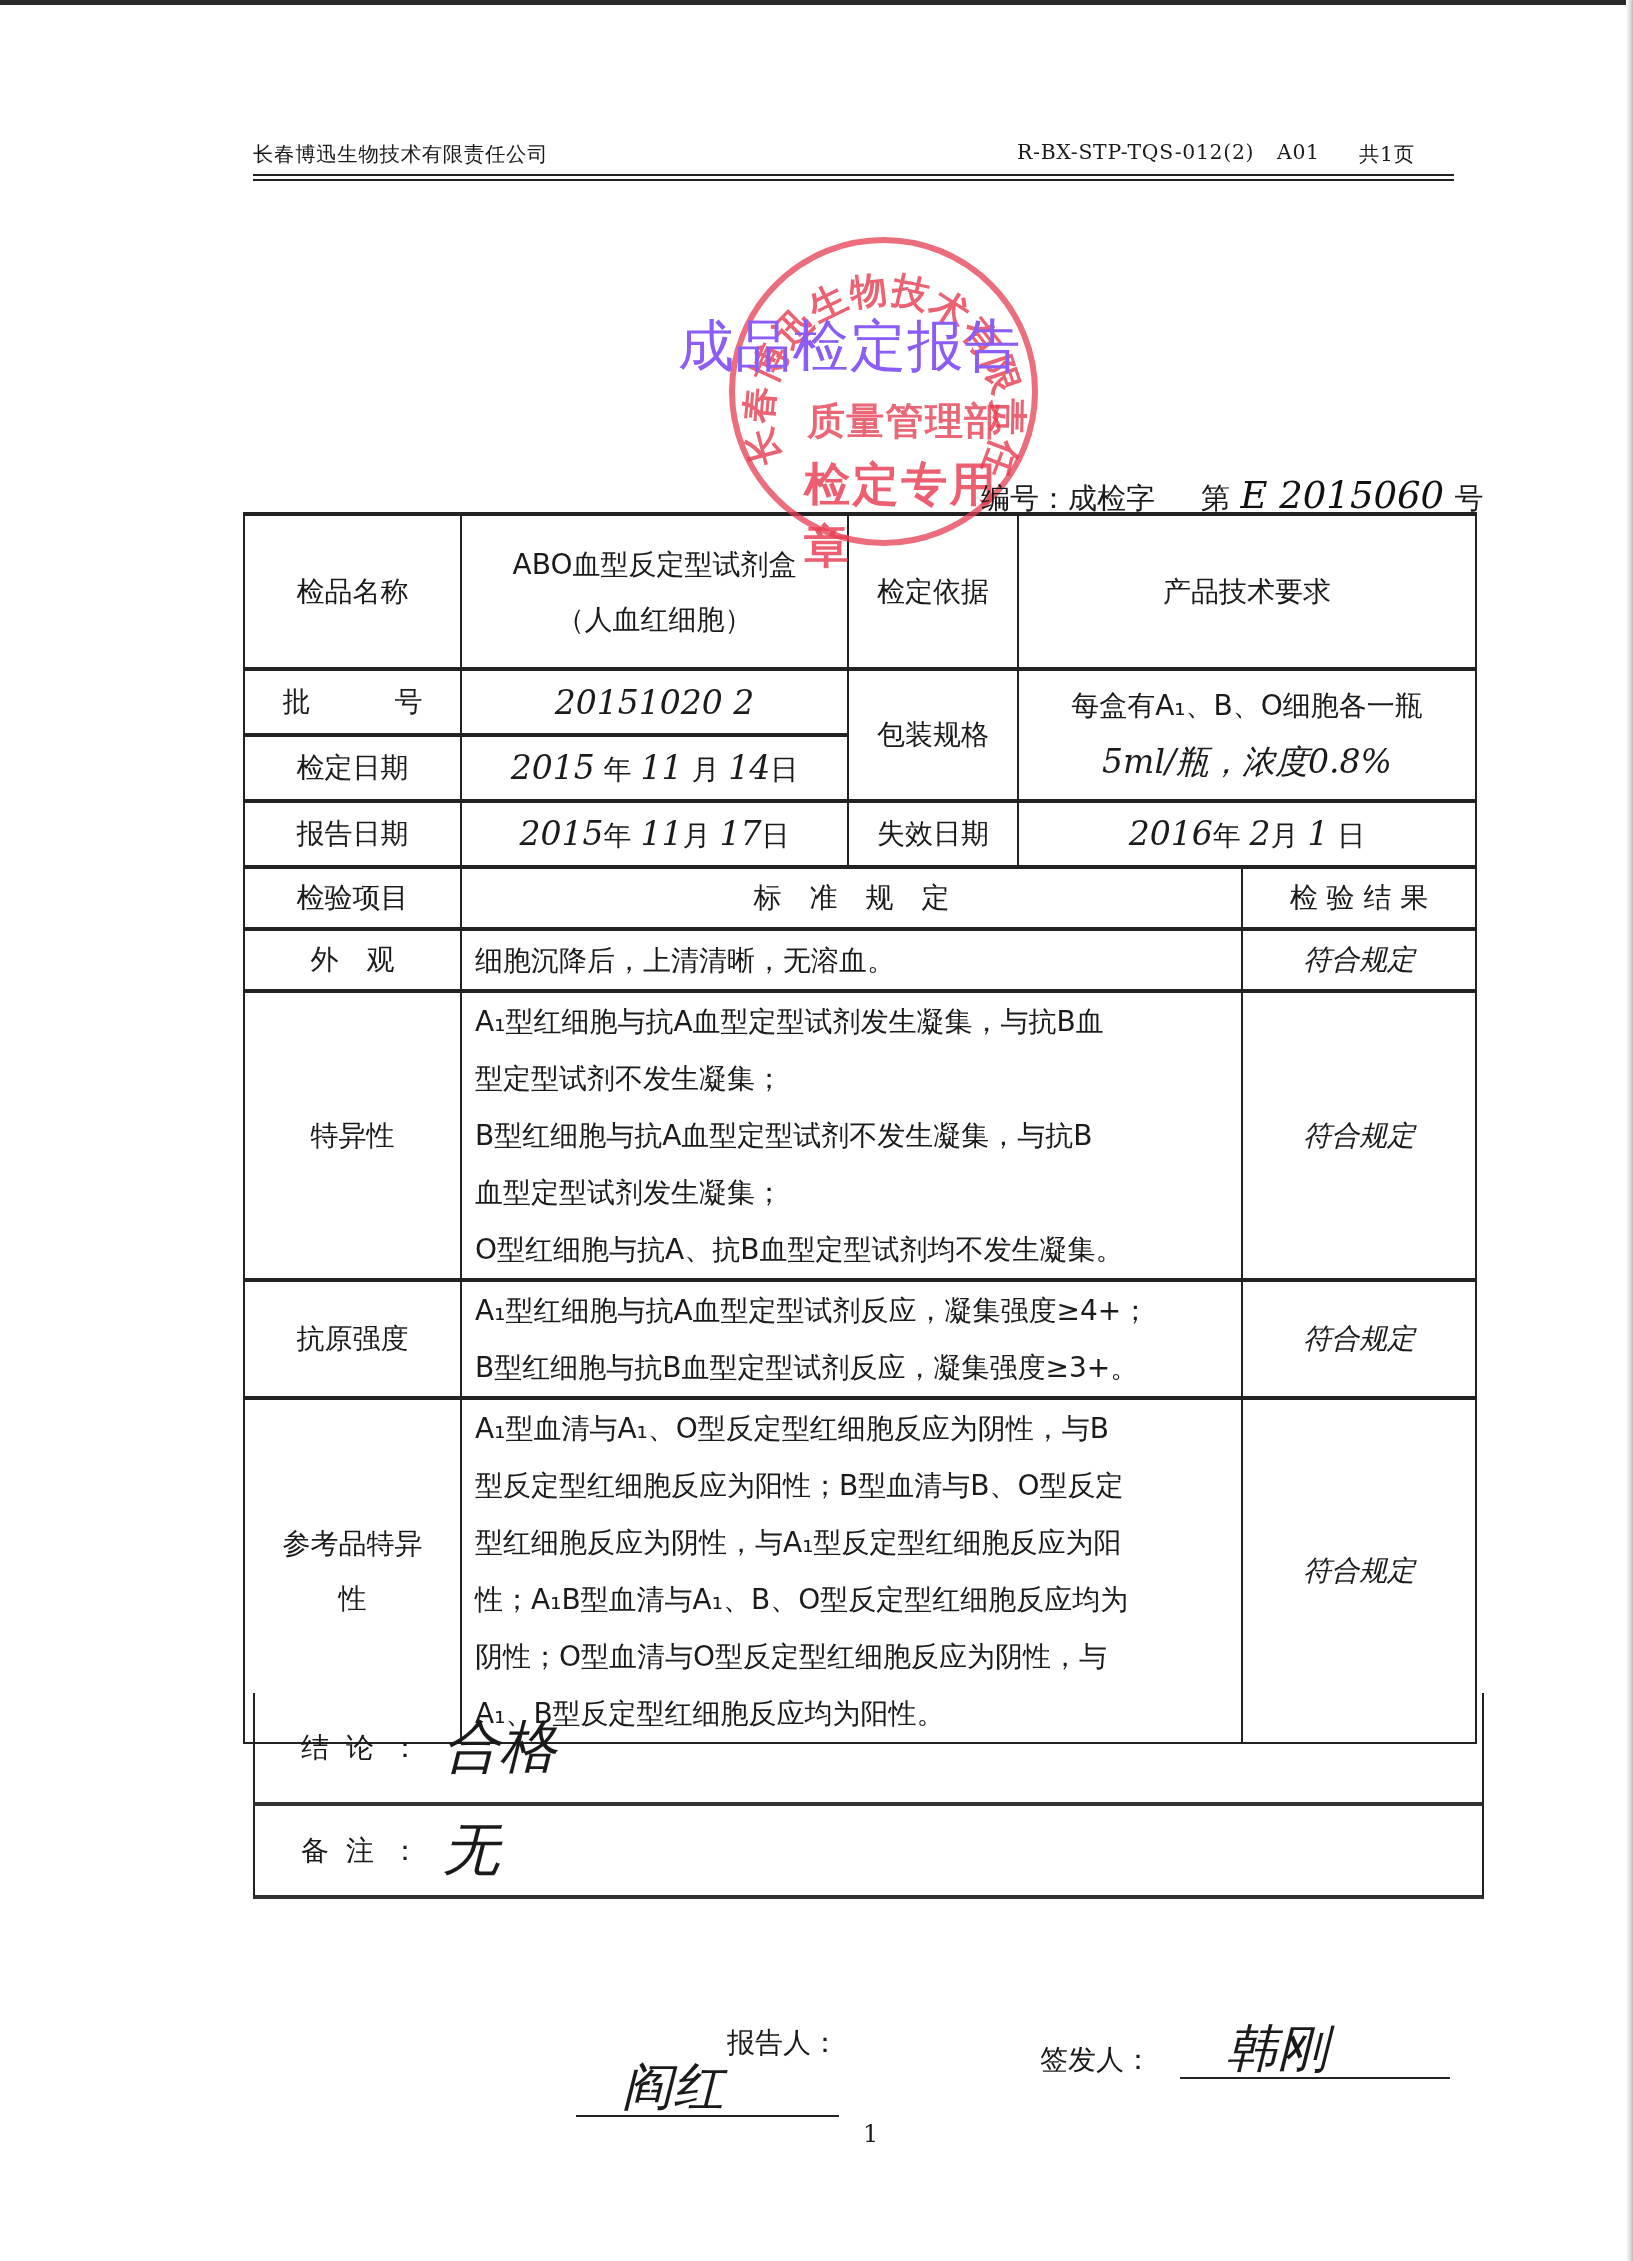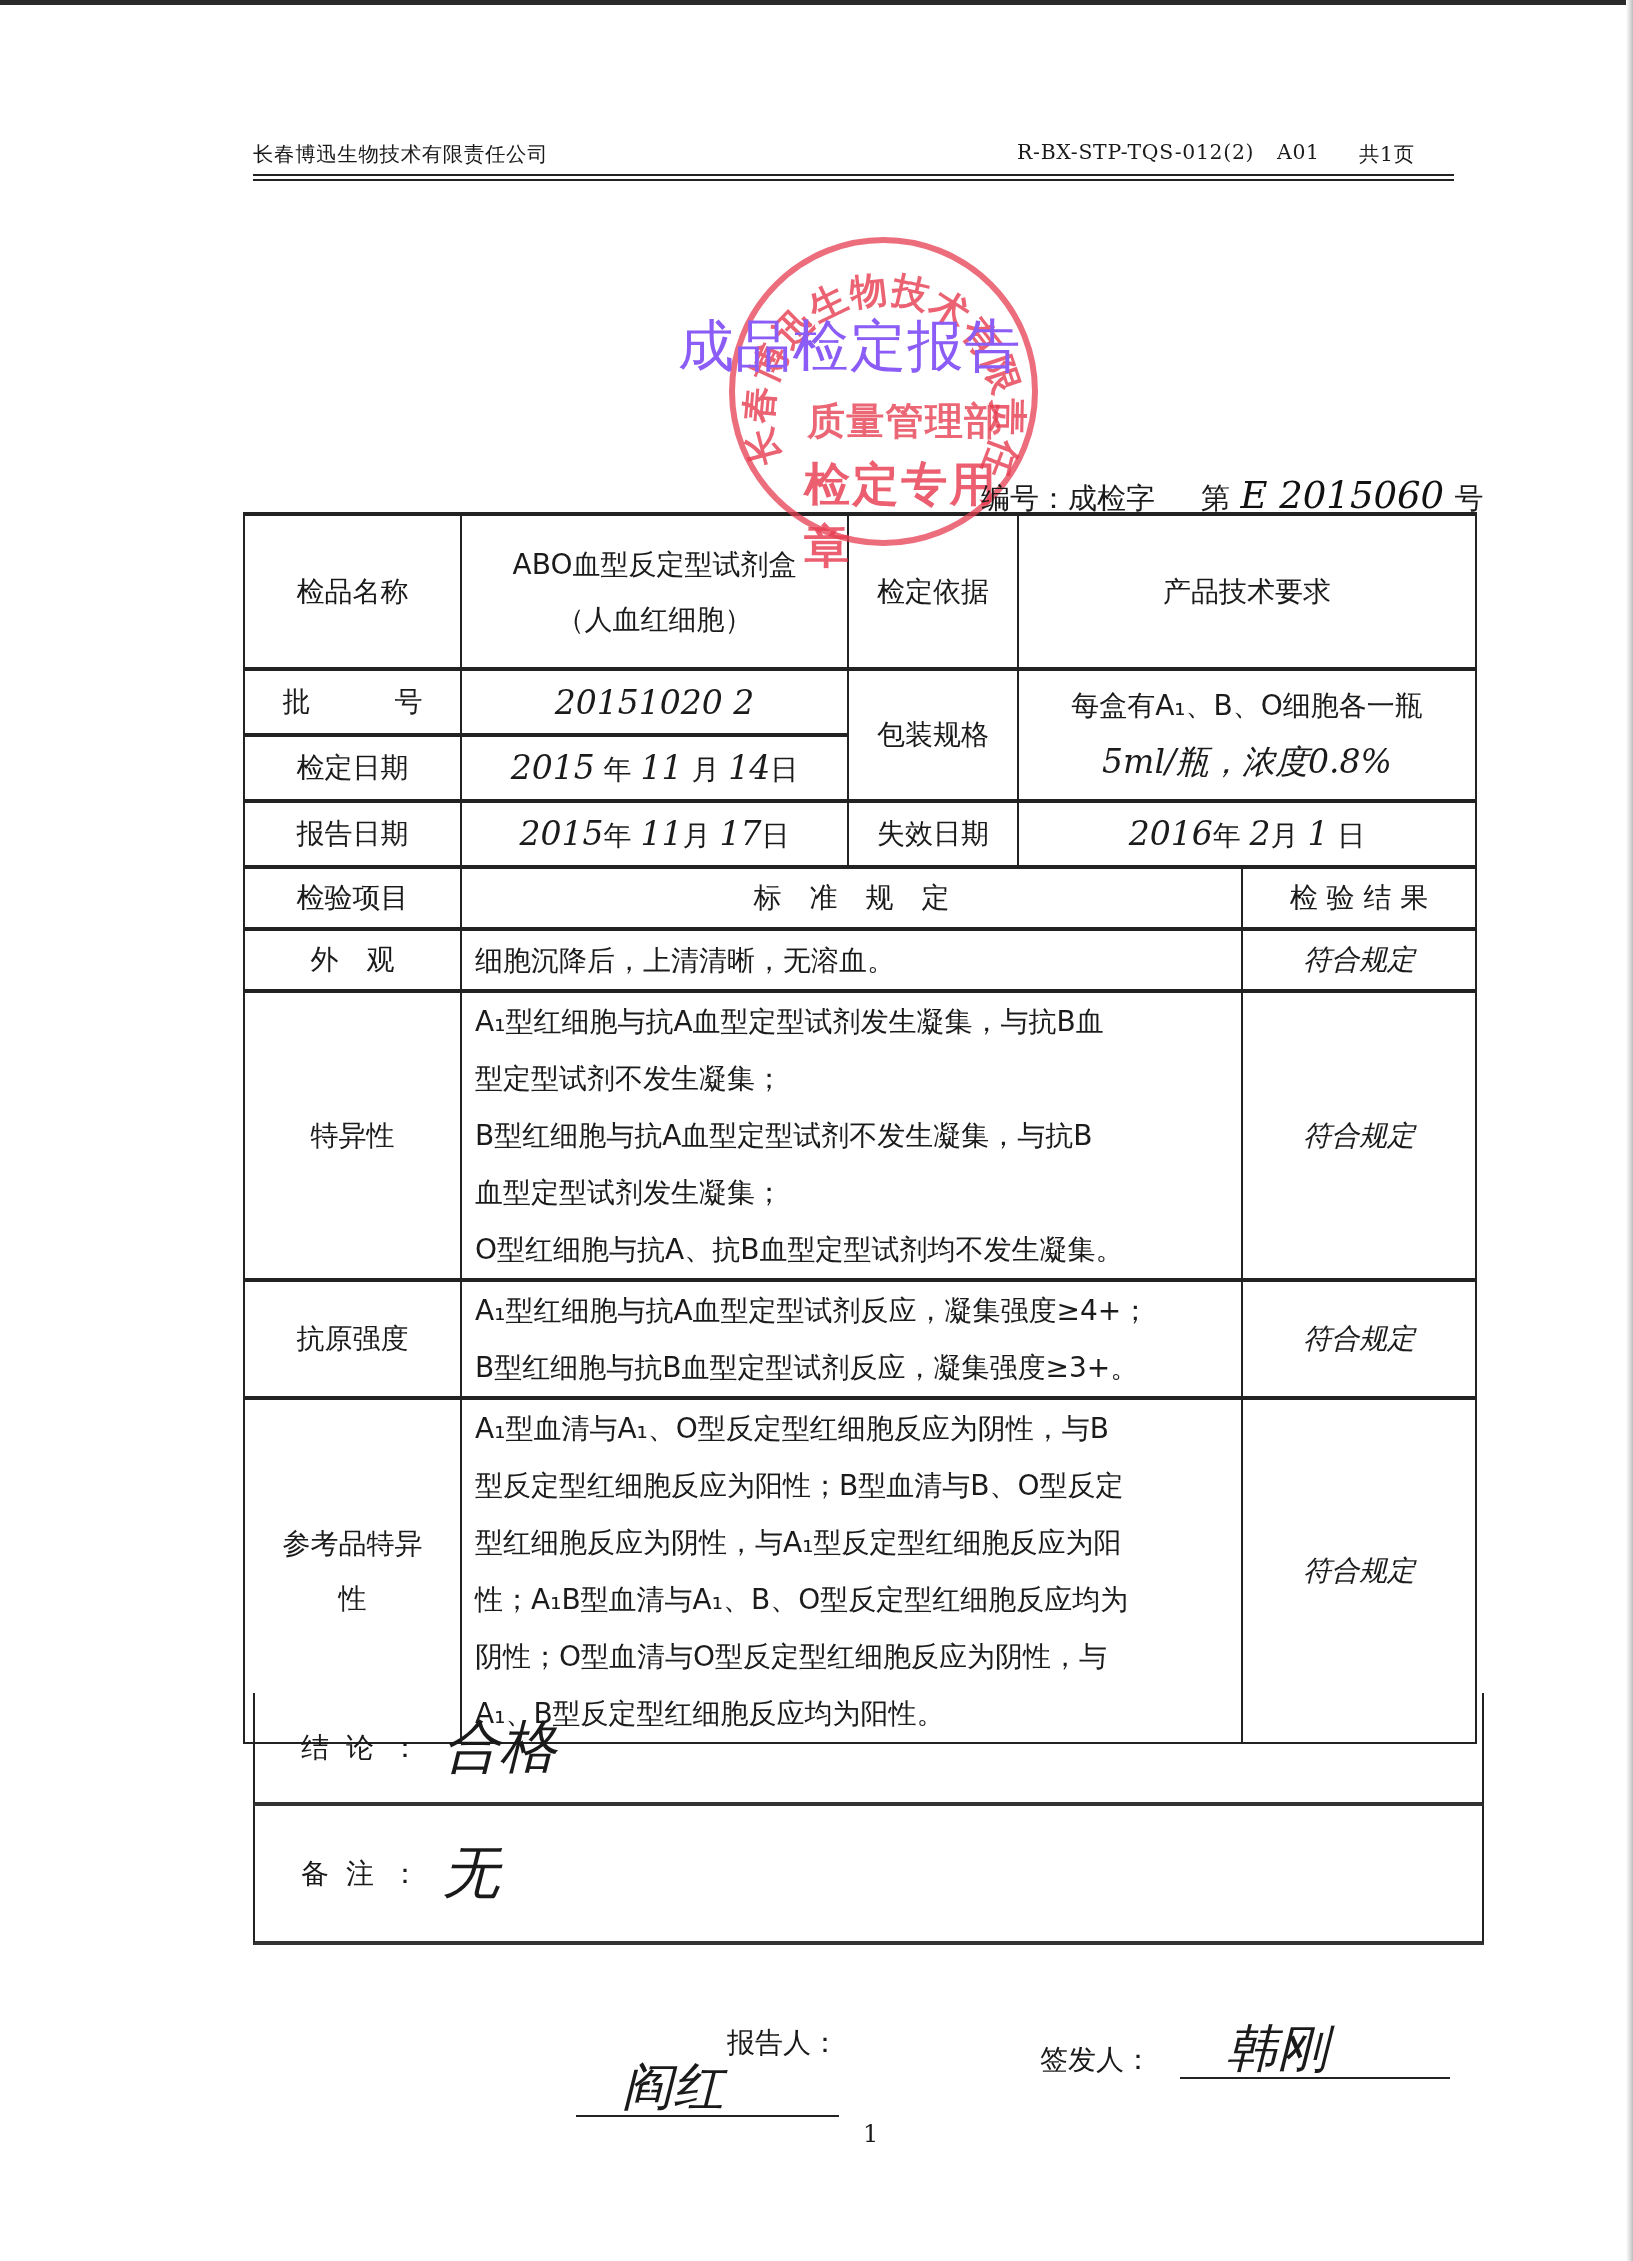--- a/index.html
+++ b/index.html
@@ -45,21 +45,21 @@
   .std { line-height: 57px; text-align: left; padding-left: 13px !important; padding-right: 13px !important; }
   .res { text-align: center; font-family: "DejaVu Serif", serif; font-style: italic; font-size: 28px; }
   .hw { font-family: "DejaVu Serif", serif; font-style: italic; font-size: 33px; }
 
   .lower { position: absolute; left: 253px; width: 1231px; border-left: 2px solid #222; border-right: 2px solid #222;
     border-bottom: 4px solid #333; box-sizing: border-box;
     font-family: "DejaVu Sans", sans-serif; font-size: 28px; display: flex; align-items: center; }
   .lower .lab { margin-left: 46px; letter-spacing: 17px; }
   .lower .val { font-family: "DejaVu Serif", serif; font-style: italic; font-size: 57px; margin-left: 6.6px; }
   .concl { top: 1693px; height: 113px; }
-  .note { top: 1806px; height: 139px; }
+  .note { top: 1806px; height: 93px; }
 
   .sign { position: absolute; top: 2024px; font-family: "DejaVu Sans", sans-serif; font-size: 28px; display: flex; align-items: flex-end; }
   .sign .line { display: inline-block; border-bottom: 2px solid #222; height: 53px; position: relative; }
   .sign .sig { position: absolute; left: 46px; bottom: -6.6px; font-family: "DejaVu Serif", serif; font-style: italic; font-size: 51px; }
   .reporter { left: 576px; flex-direction: column; }
   .reporter .line { width: 263px; }
   .issuer { left: 1040px; gap: 28px; }
   .issuer .line { width: 270px; }
 
   .pagenum { position: absolute; left: 863px; top: 2120px; font-size: 24px; font-family: "DejaVu Serif", serif; }

